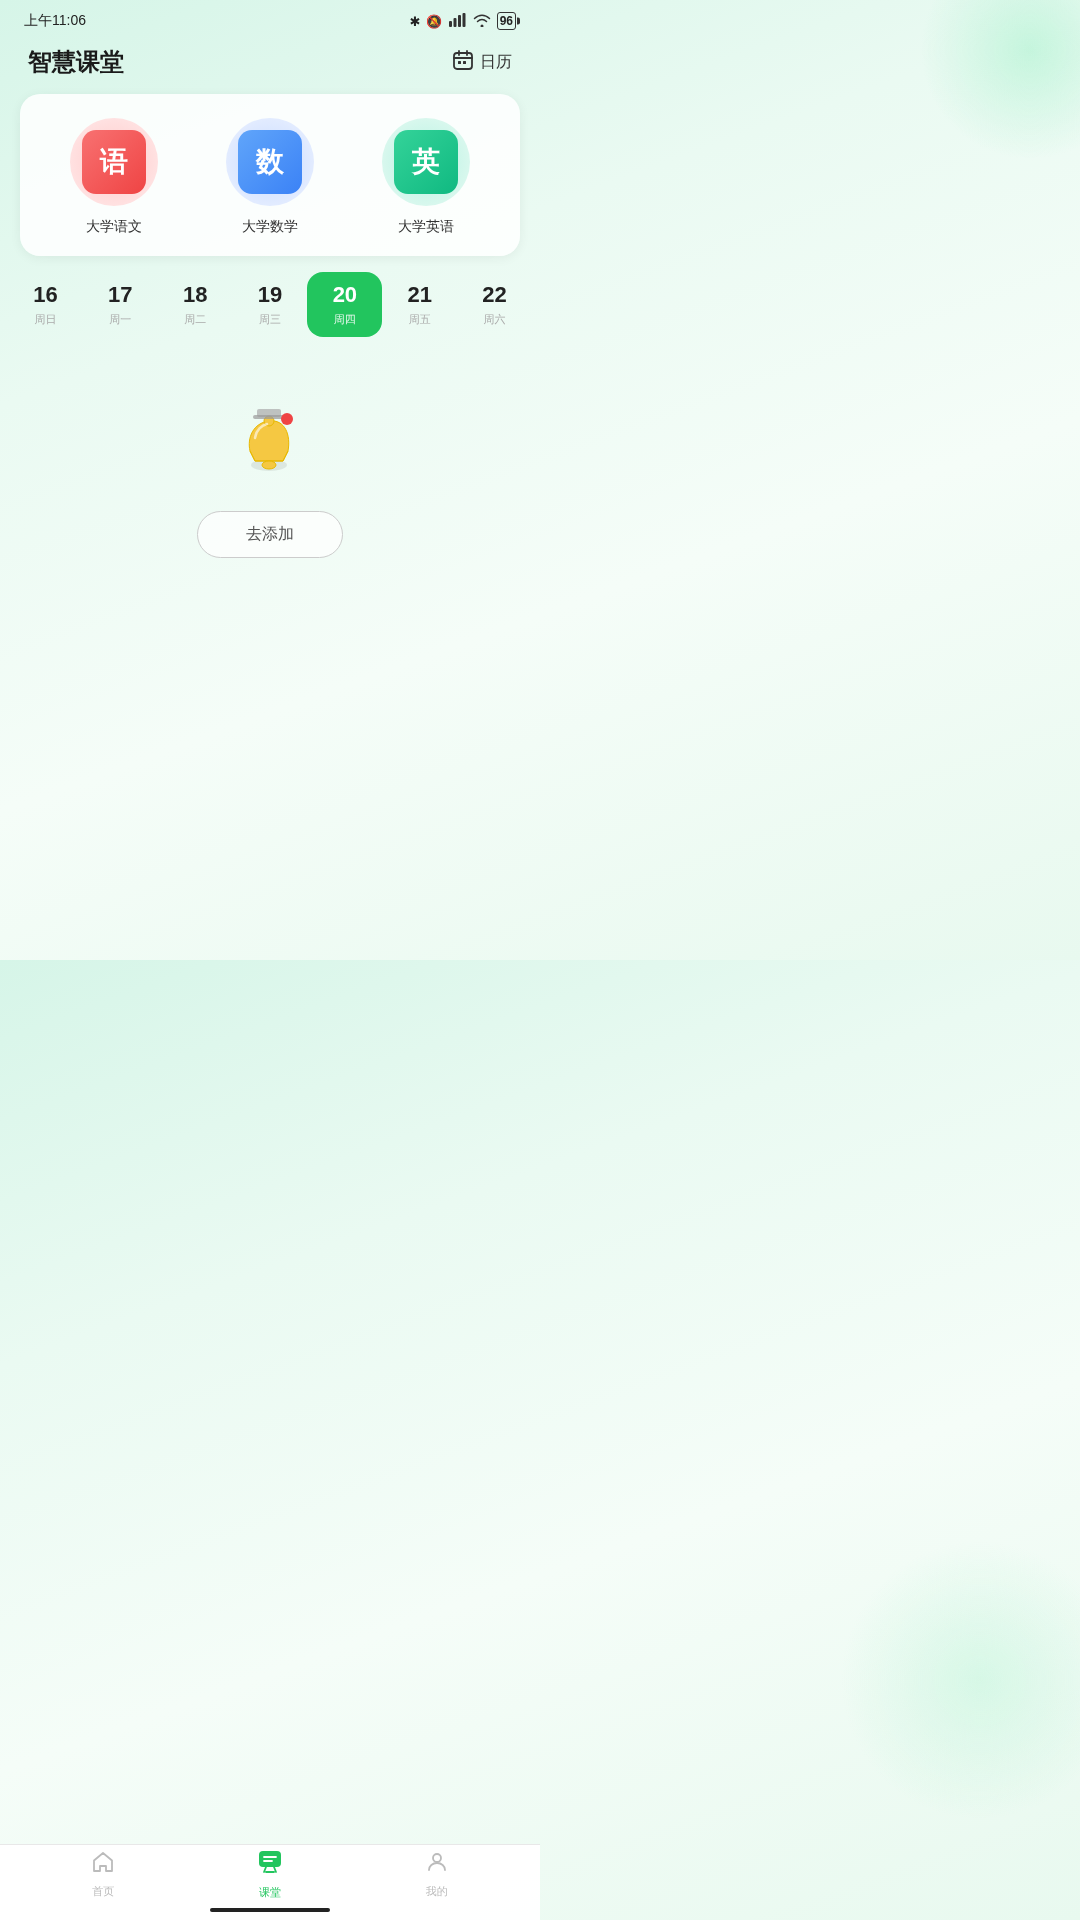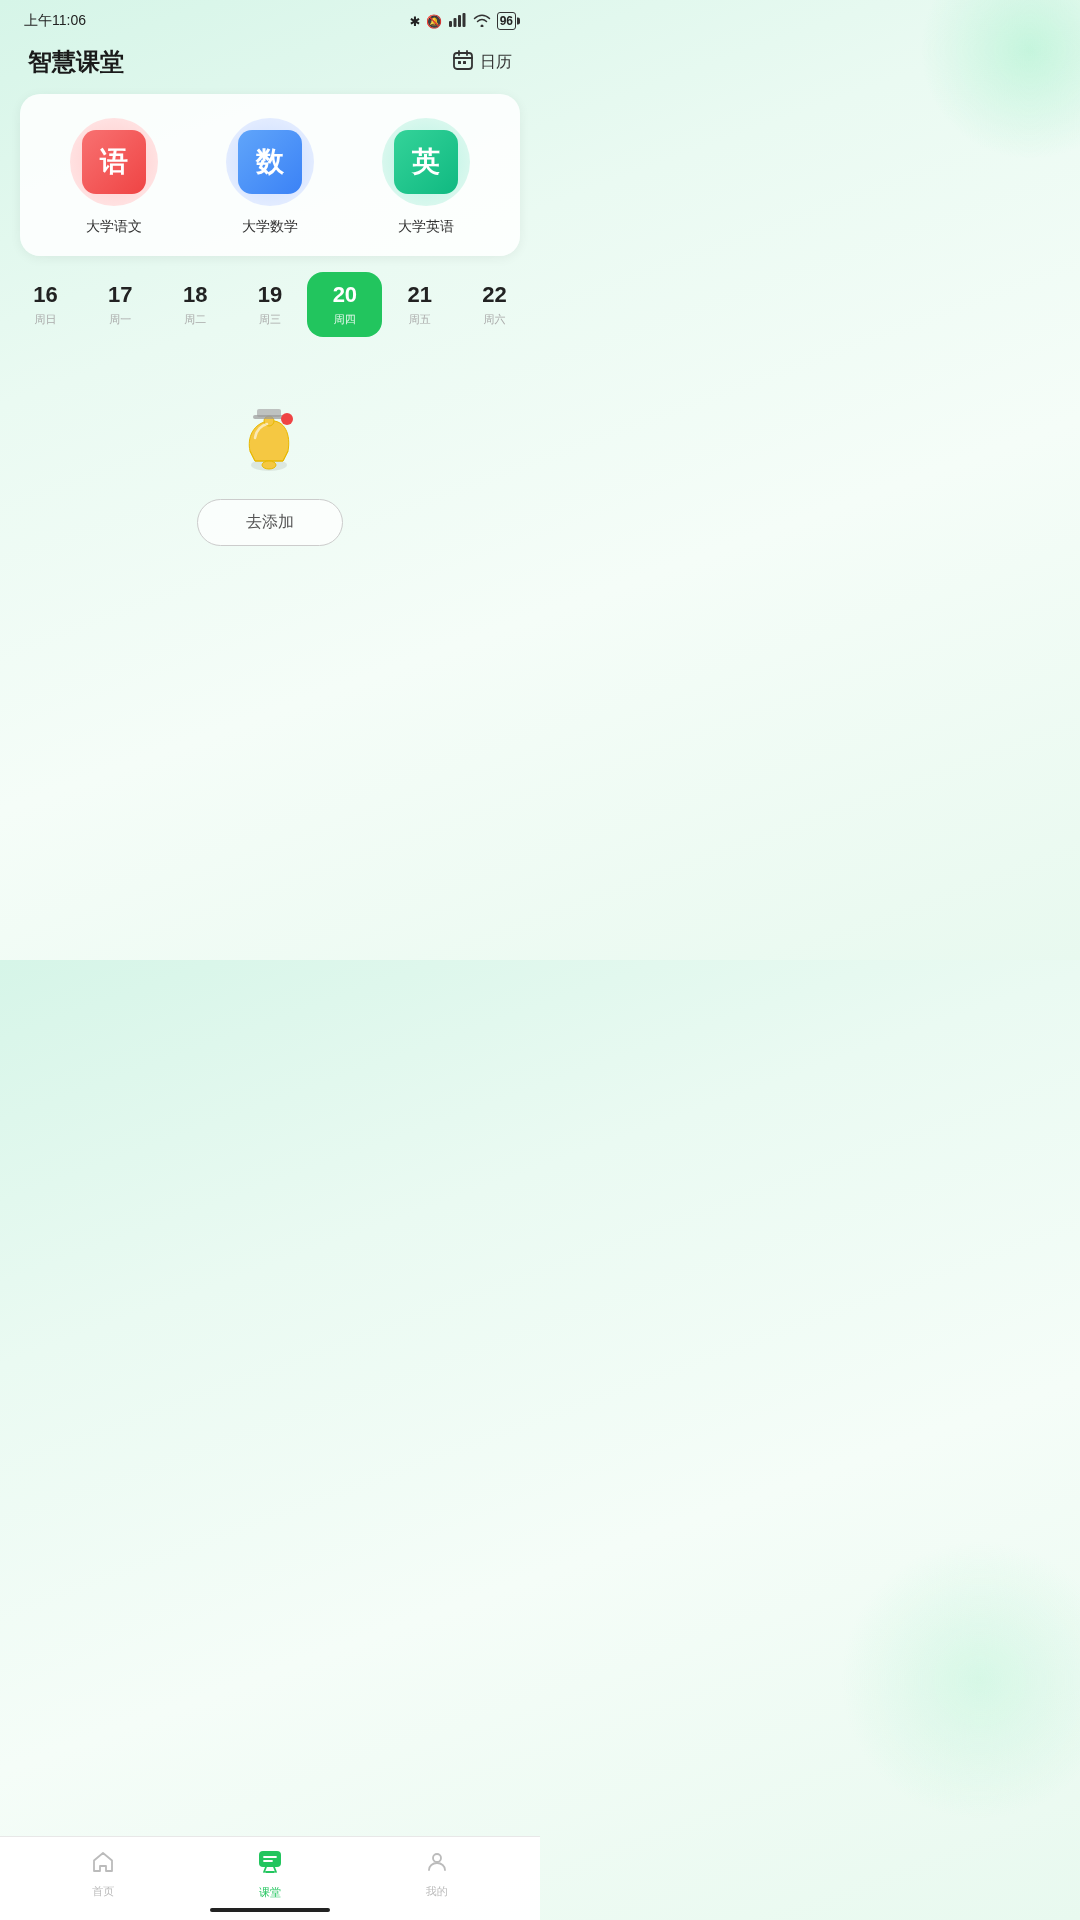--- a/index.html
+++ b/index.html
@@ -197,21 +197,21 @@
       color: rgba(255,255,255,0.9);
     }
 
     
     .empty-state {
       display: flex;
       flex-direction: column;
       align-items: center;
       justify-content: center;
       padding: 48px 20px 24px;
-      gap: 12px;
+      gap: 24px;
     }
     .add-button {
       border: 1.5px solid #ccc;
       border-radius: 40px;
       padding: 12px 48px;
       font-size: 16px;
       color: #555;
       background: rgba(255,255,255,0.7);
       cursor: pointer;
     }
@@ -220,21 +220,21 @@
     .bottom-nav {
       position: fixed;
       bottom: 0;
       left: 0;
       width: 540px;
       background: rgba(255,255,255,0.95);
       border-top: 1px solid #e8e8e8;
       display: flex;
       justify-content: space-around;
       align-items: center;
-      padding: 12px 20px 20px;
+      padding: 4px 20px 20px;
     }
     .nav-item {
       display: flex;
       flex-direction: column;
       align-items: center;
       gap: 4px;
       cursor: pointer;
       min-width: 60px;
     }
     .nav-icon {

